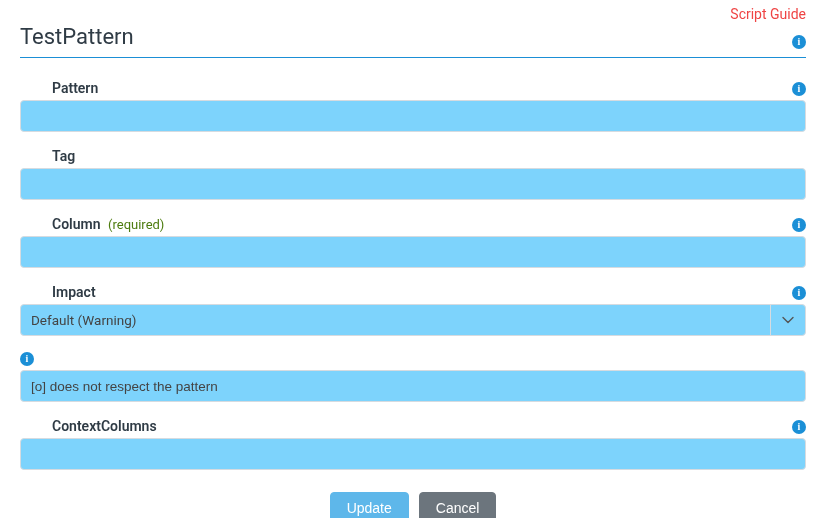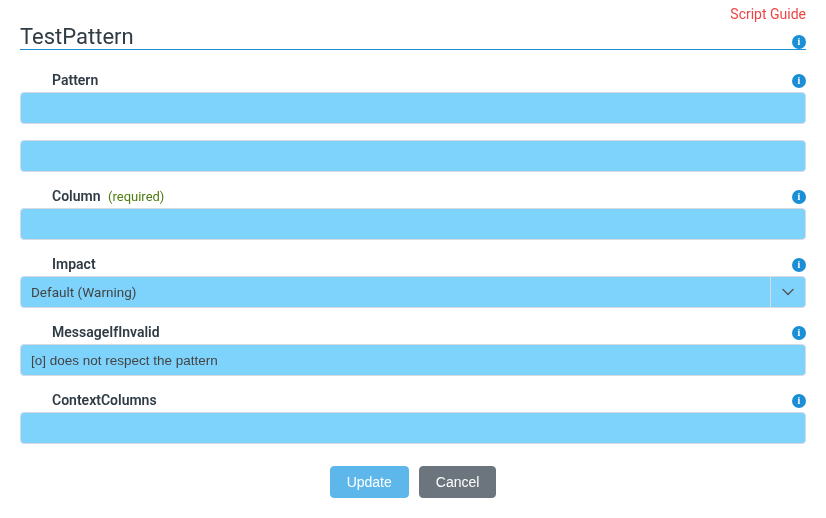--- a/index.html
+++ b/index.html
@@ -22,21 +22,21 @@
   .top-link {
     color: #ef4444;
     font-size: 14px;
     text-decoration: none;
     cursor: pointer;
   }
   .header-row {
     display: flex;
     align-items: flex-end;
     justify-content: space-between;
-    padding-bottom: 0;
+    padding-bottom: 8px;
     border-bottom: 1px solid #1b8fd6;
     margin-bottom: 22px;
   }
   .page-title {
     font-size: 22px;
     font-weight: 400;
     color: #2f3b45;
     margin: 0;
   }
   .info-icon {
@@ -151,20 +151,23 @@
 
   <div class="field">
     <div class="field-label-row">
       <span class="field-label">Pattern</span>
       <span class="info-icon">i</span>
     </div>
     <input type="text" class="text-input" value="" style="">
   </div>
 
   <div class="field">
+    <div class="field-label-row">
+      <span class="field-label">Tag</span>
+    </div>
     <input type="text" class="text-input" value="" style="">
   </div>
 
   <div class="field">
     <div class="field-label-row">
       <span class="field-label">
         <span>Column</span>
         <span class="required">(required)</span>
       </span>
       <span class="info-icon">i</span>
@@ -182,21 +185,20 @@
       <div class="select-caret">
         <svg viewBox="0 0 12 12">
             <path d="M1 3.5 L6 8.5 L11 3.5" fill="none" stroke="#555" stroke-width="1.4" stroke-linecap="round" stroke-linejoin="round"></path>
           </svg>
       </div>
     </div>
   </div>
 
   <div class="field">
     <div class="field-label-row">
-      <span class="field-label">MessageIfInvalid</span>
       <span class="info-icon">i</span>
     </div>
     <input type="text" class="text-input" value="[o] does not respect the pattern" style="">
   </div>
 
   <div class="field">
     <div class="field-label-row">
       <span class="field-label">ContextColumns</span>
       <span class="info-icon">i</span>
     </div>

